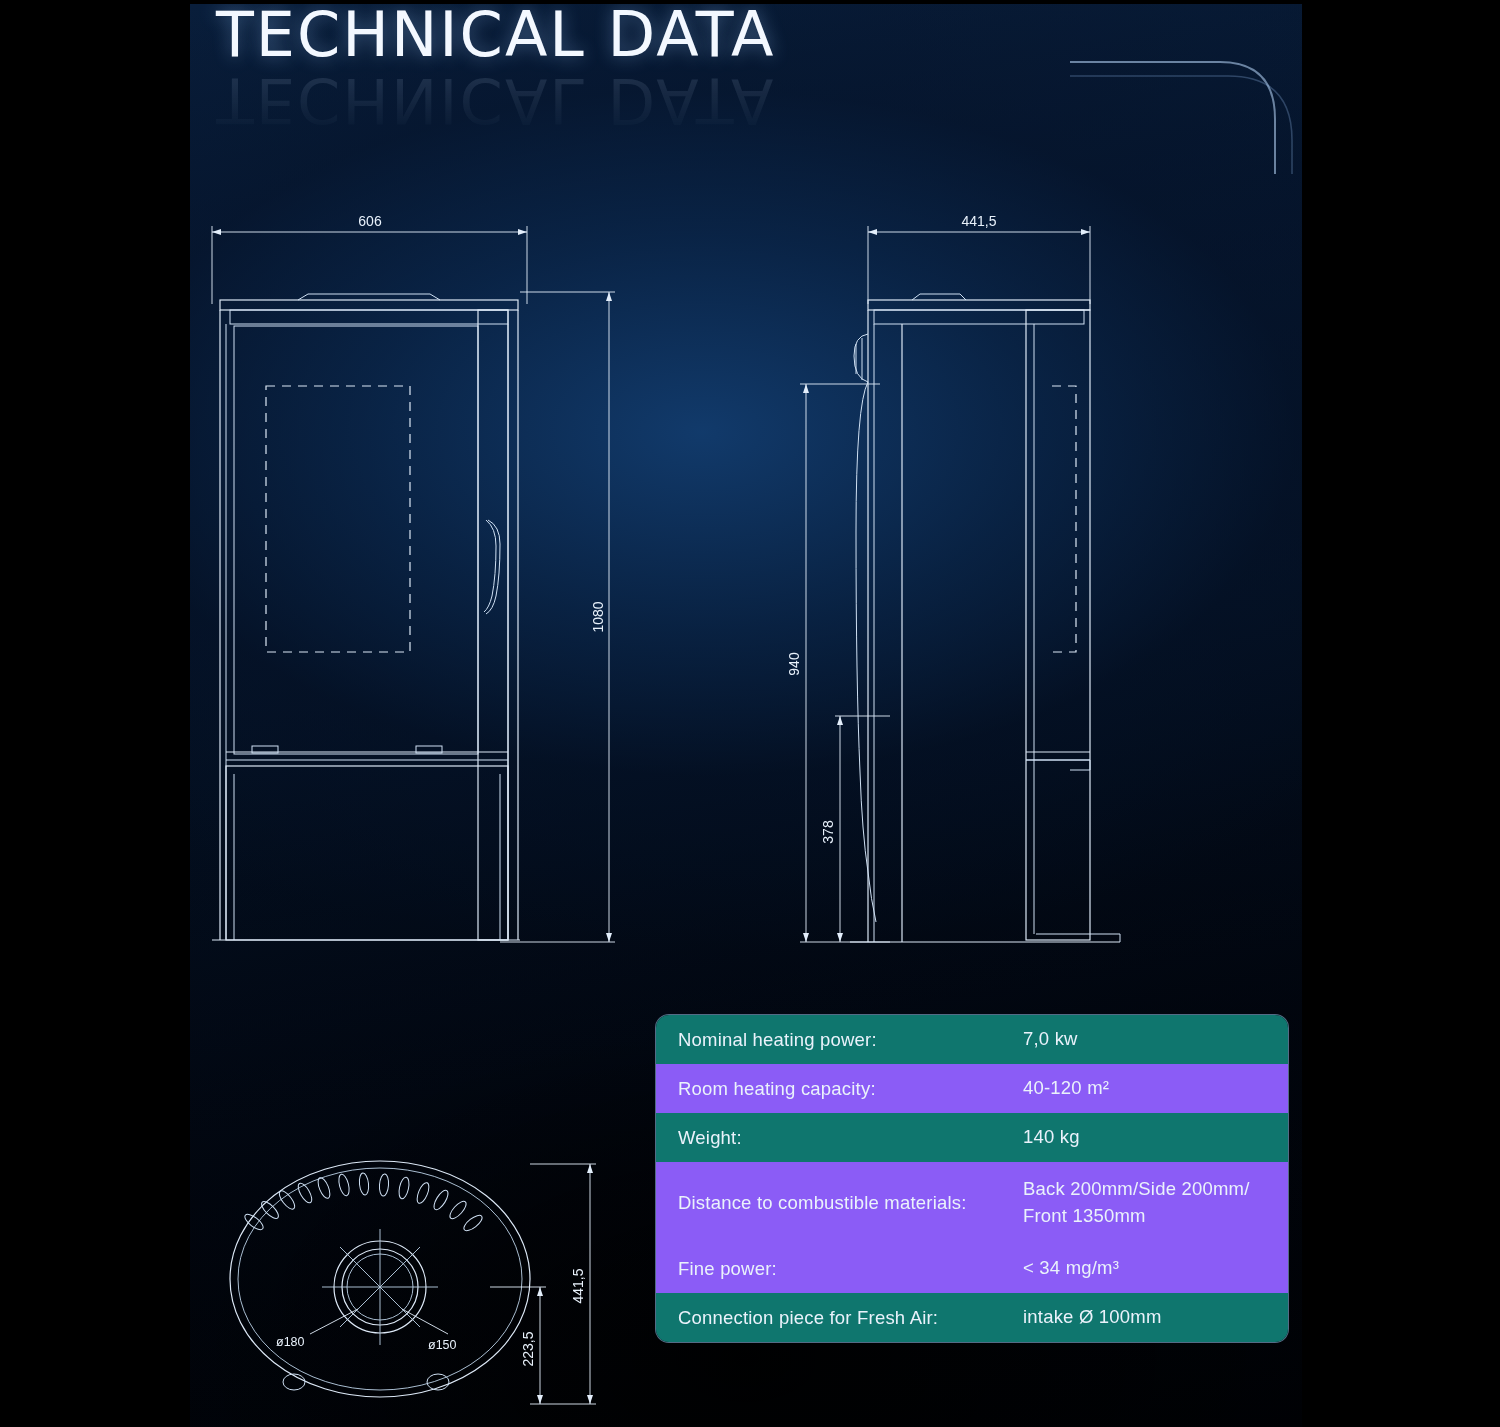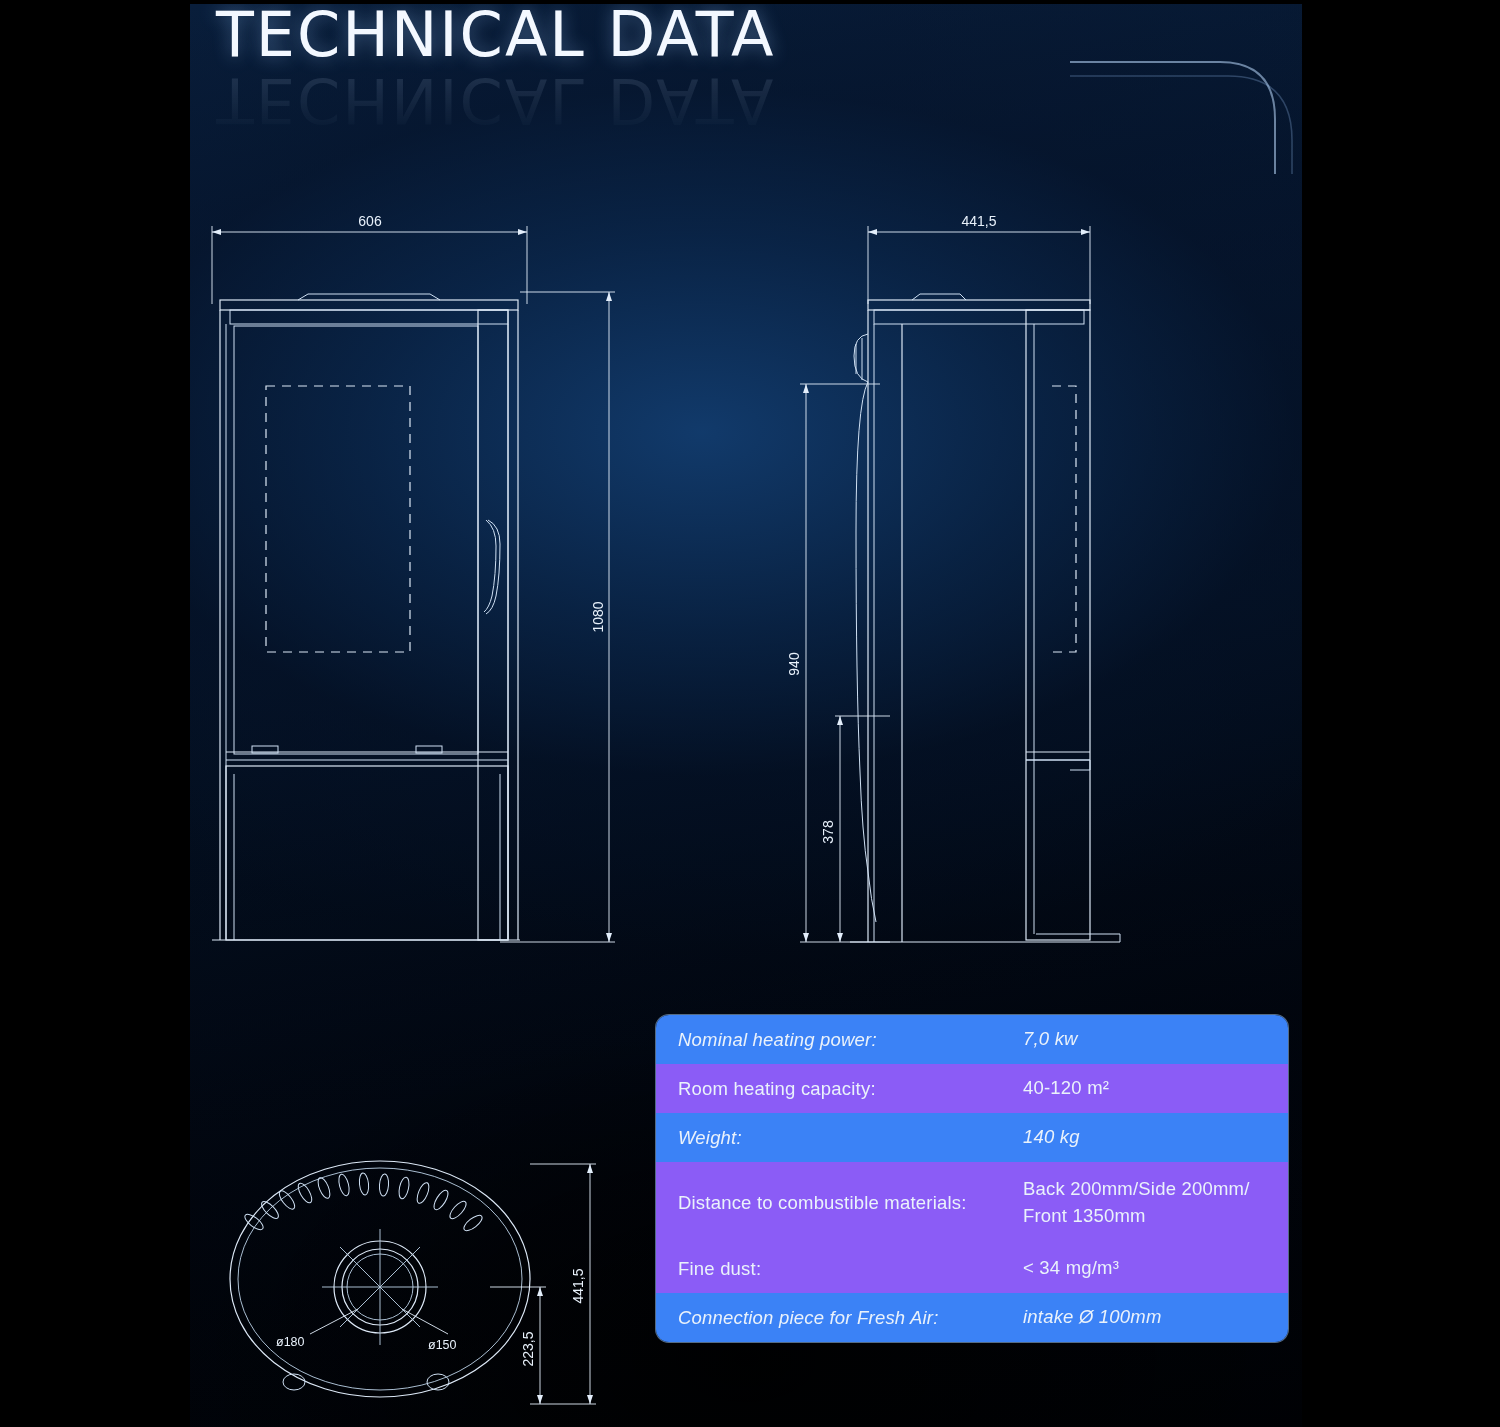--- a/index.html
+++ b/index.html
@@ -111,21 +111,21 @@
     background: #05070b;
   }
   .spec-row {
     display: flex;
     align-items: center;
     min-height: 49px;
     font-size: 18.5px;
     color: #eaf2fb;
     padding: 0 0 0 0;
   }
-  .spec-row.dark { background: #3b82f6; font-style: italic; }
+  .spec-row.dark { background: #0f766e; }
   .spec-row.blue { background: #8b5cf6; }
   .spec-row.tall { min-height: 82px; }
   .spec-label {
     flex: 0 0 345px;
     padding-left: 22px;
     letter-spacing: 0.2px;
   }
   .spec-value {
     flex: 1 1 auto;
     padding-right: 14px;
@@ -341,21 +341,21 @@
       <div class="spec-row blue tall">
         <div class="spec-label">Distance to combustible materials:</div>
         <div class="spec-value">
           <span class="line">Back 200mm/Side 200mm/</span>
           <span class="line">Front 1350mm</span>
         </div>
       </div>
 
 
       <div class="spec-row blue">
-        <div class="spec-label">Fine dust:</div>
+        <div class="spec-label">Fine power:</div>
         <div class="spec-value">&lt; 34 mg/m³</div>
       </div>
 
       <div class="spec-row dark">
         <div class="spec-label">Connection piece for Fresh Air:</div>
         <div class="spec-value">intake Ø 100mm</div>
       </div>
 
     </div>
 

